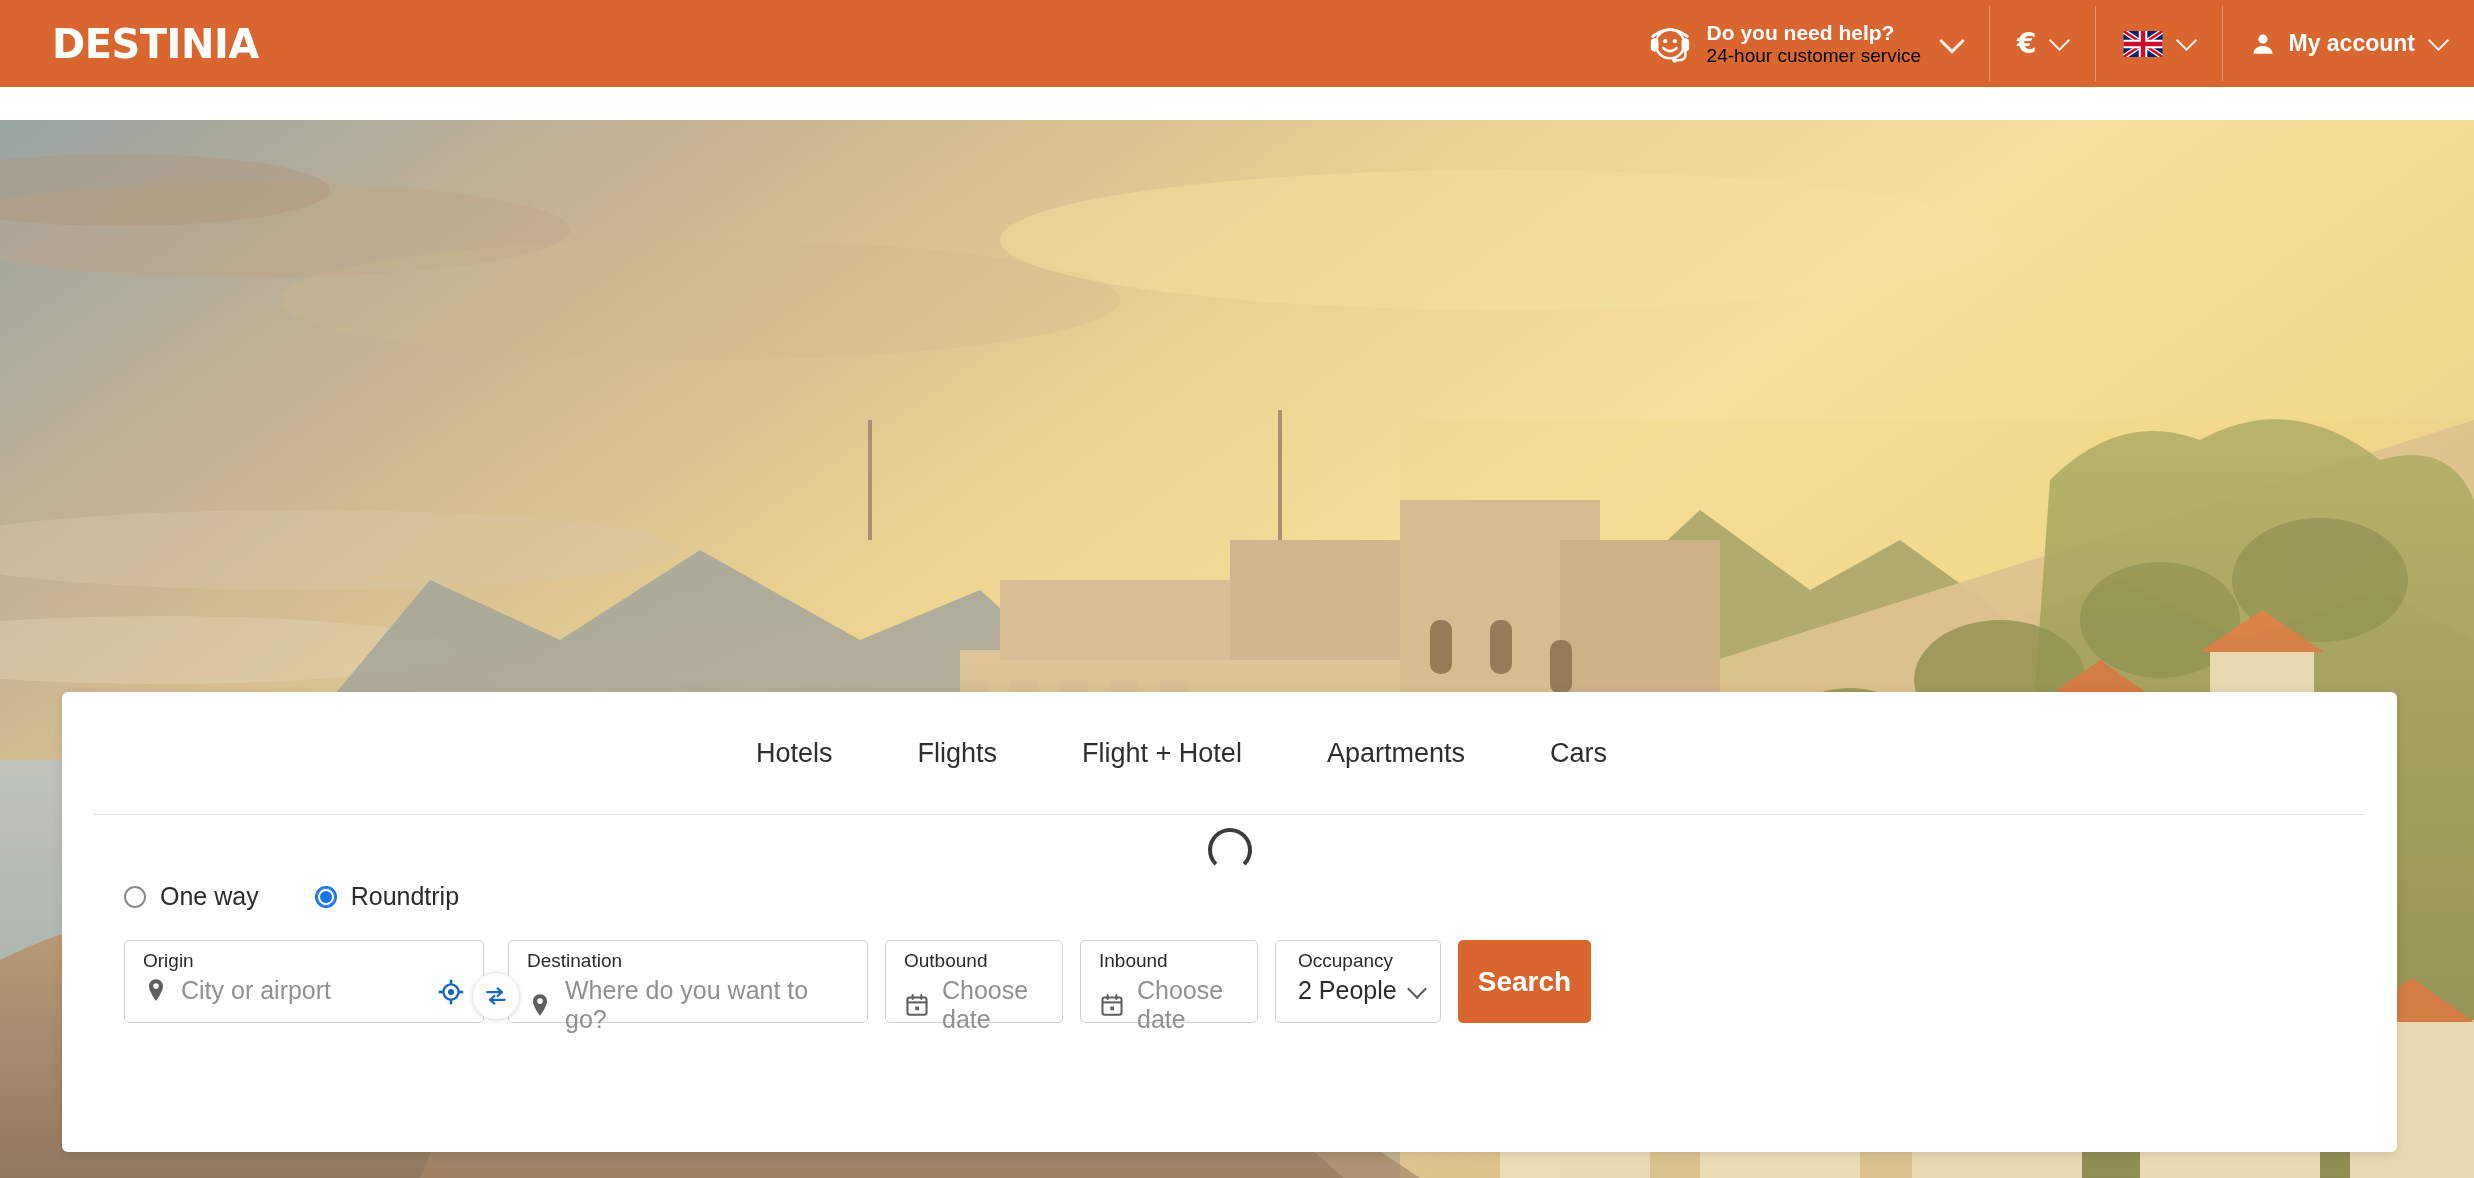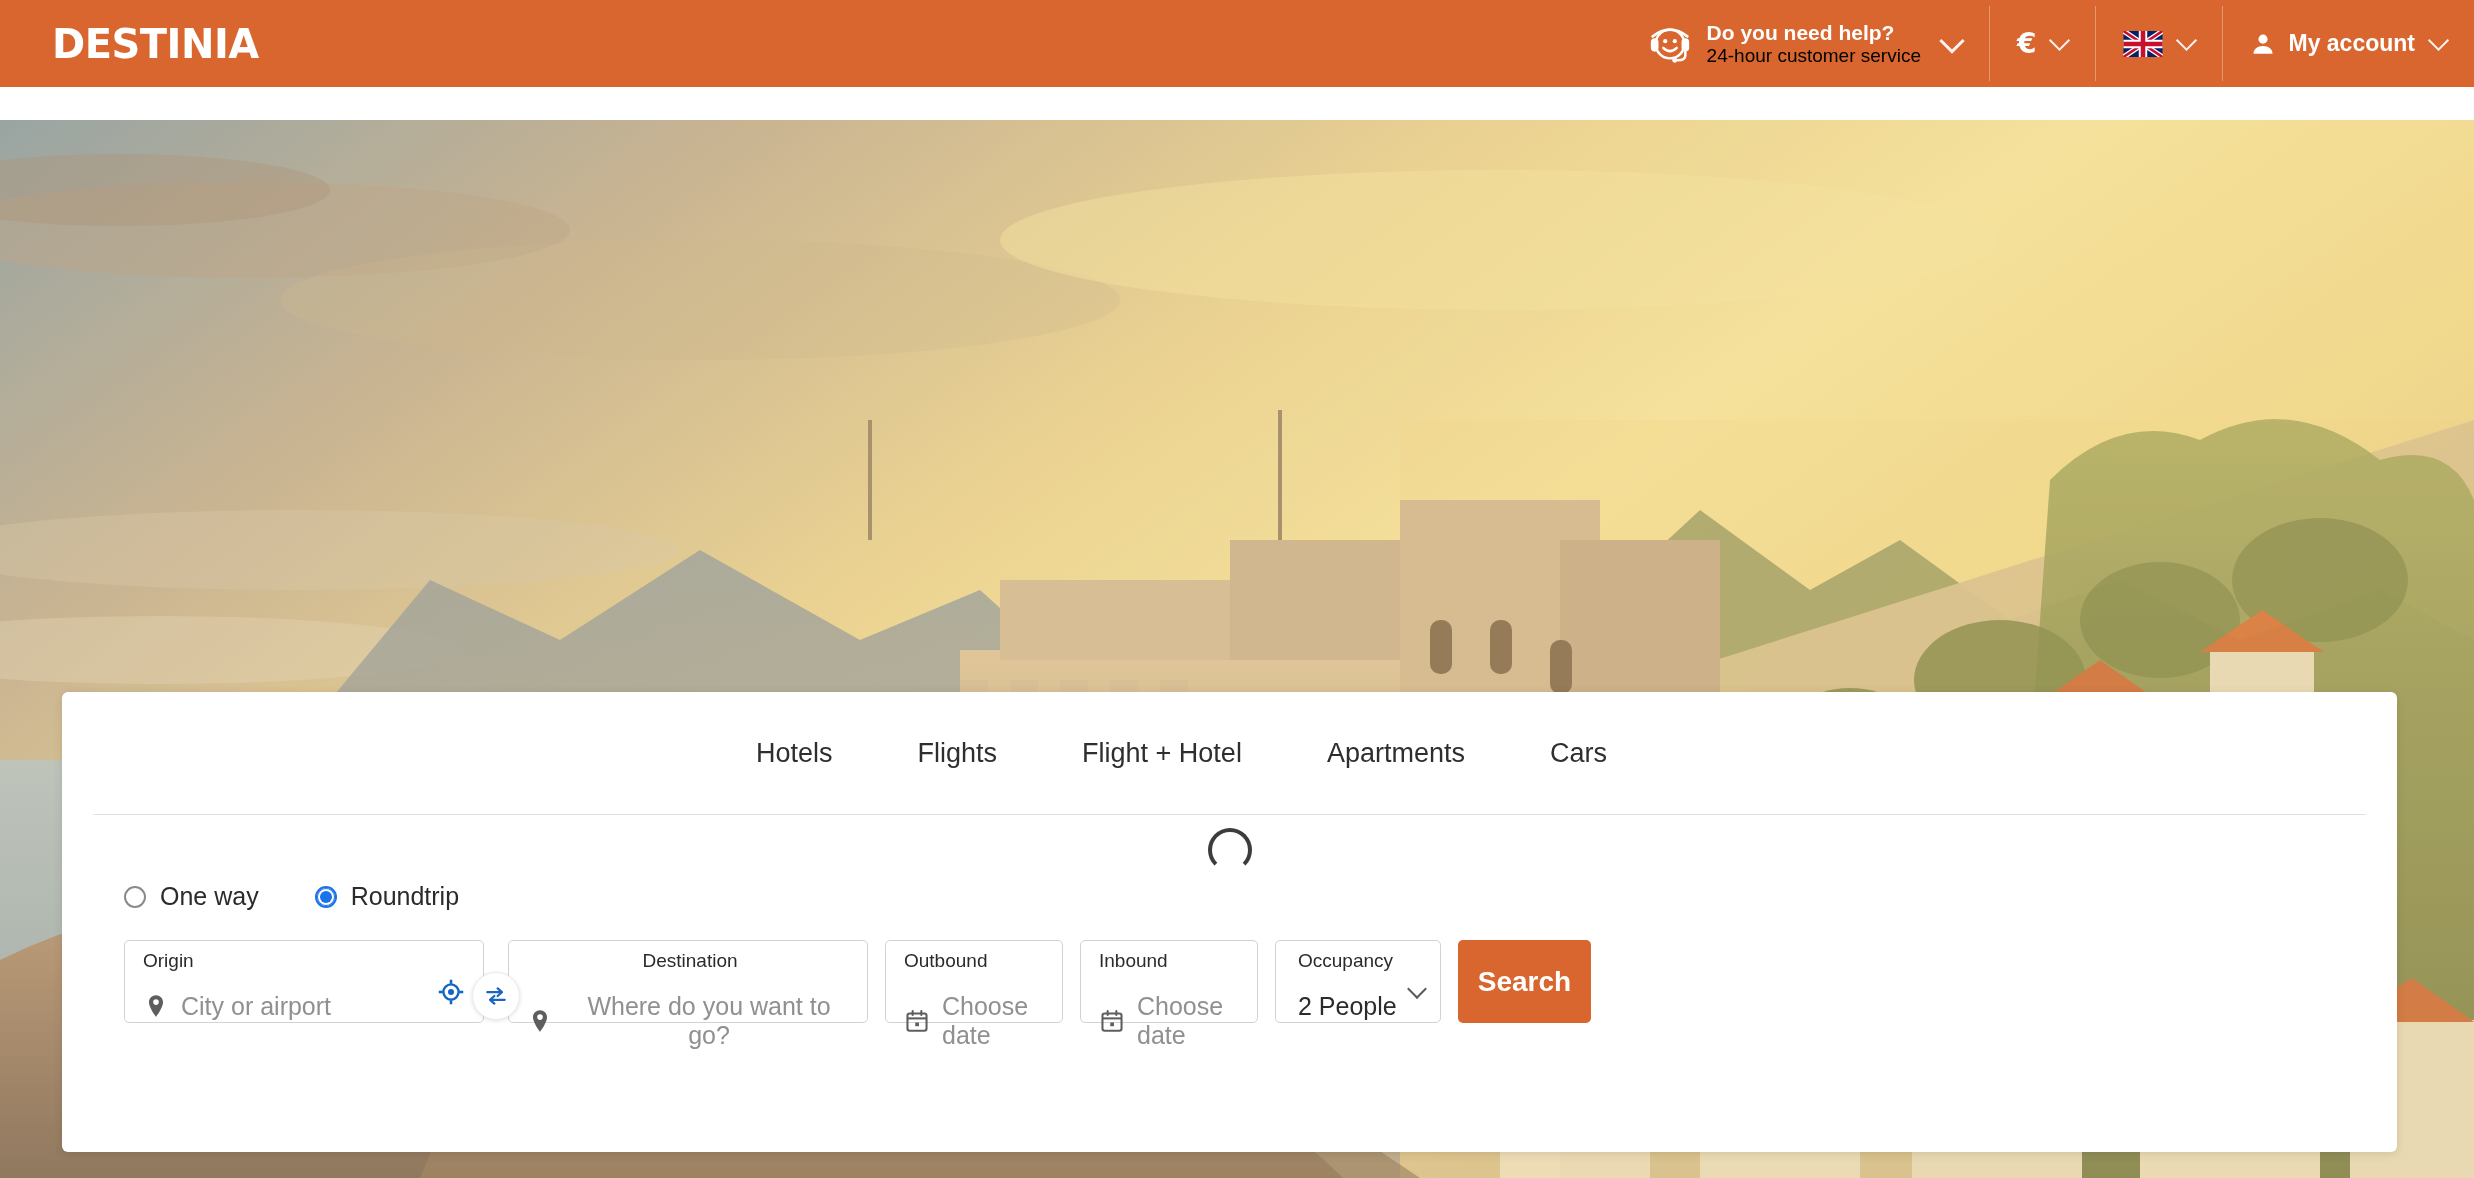--- a/index.html
+++ b/index.html
@@ -139,41 +139,41 @@
   .field {
     position: relative;
     height: 83px;
     border: 1px solid #d2d2d2;
     border-radius: 5px;
     background: #fff;
     padding: 10px 14px 0 18px;
   }
   .field-label {
     font-size: 19px; color: #2b2b2b; line-height: 1.1;
-    display: block; margin-bottom: 20px;
+    display: block; margin-bottom: 4px;
   }
   .field-value-row { display: flex; align-items: center; }
   .field-icon { width: 26px; height: 26px; flex: 0 0 auto; margin-right: 12px; }
   .field-placeholder { font-size: 25px; color: #909090; }
   .field-value { font-size: 25px; color: #2b2b2b; }
 
   #origin-field { width: 360px; margin-left: 0; }
   .geo-icon {
     position: absolute; right: 18px; bottom: 16px;
     width: 28px; height: 28px; cursor: pointer;
   }
   .swap-btn {
     width: 48px; height: 48px; border-radius: 50%;
     background: #fff; border: 1px solid #ececec;
     box-shadow: 0 1px 4px rgba(0,0,0,0.12);
     display: flex; align-items: center; justify-content: center;
     margin: 0 -12px; align-self: center;
     position: relative; top: 14px; z-index: 5; cursor: pointer;
   }
-  #destination-field { width: 360px; margin-left: 0; text-align: center; }
+  #destination-field { width: 360px; margin-left: 0; }
   #outbound-field { width: 178px; margin-left: 17px; }
   #inbound-field { width: 178px; margin-left: 17px; }
   #occupancy-field { width: 166px; margin-left: 17px; padding-left: 22px; }
   .occ-chev {
     position: absolute; right: 16px; bottom: 26px;
     width: 14px; height: 14px;
     border-right: 2.5px solid #5b5b5b;
     border-bottom: 2.5px solid #5b5b5b;
     transform: rotate(45deg);
   }

